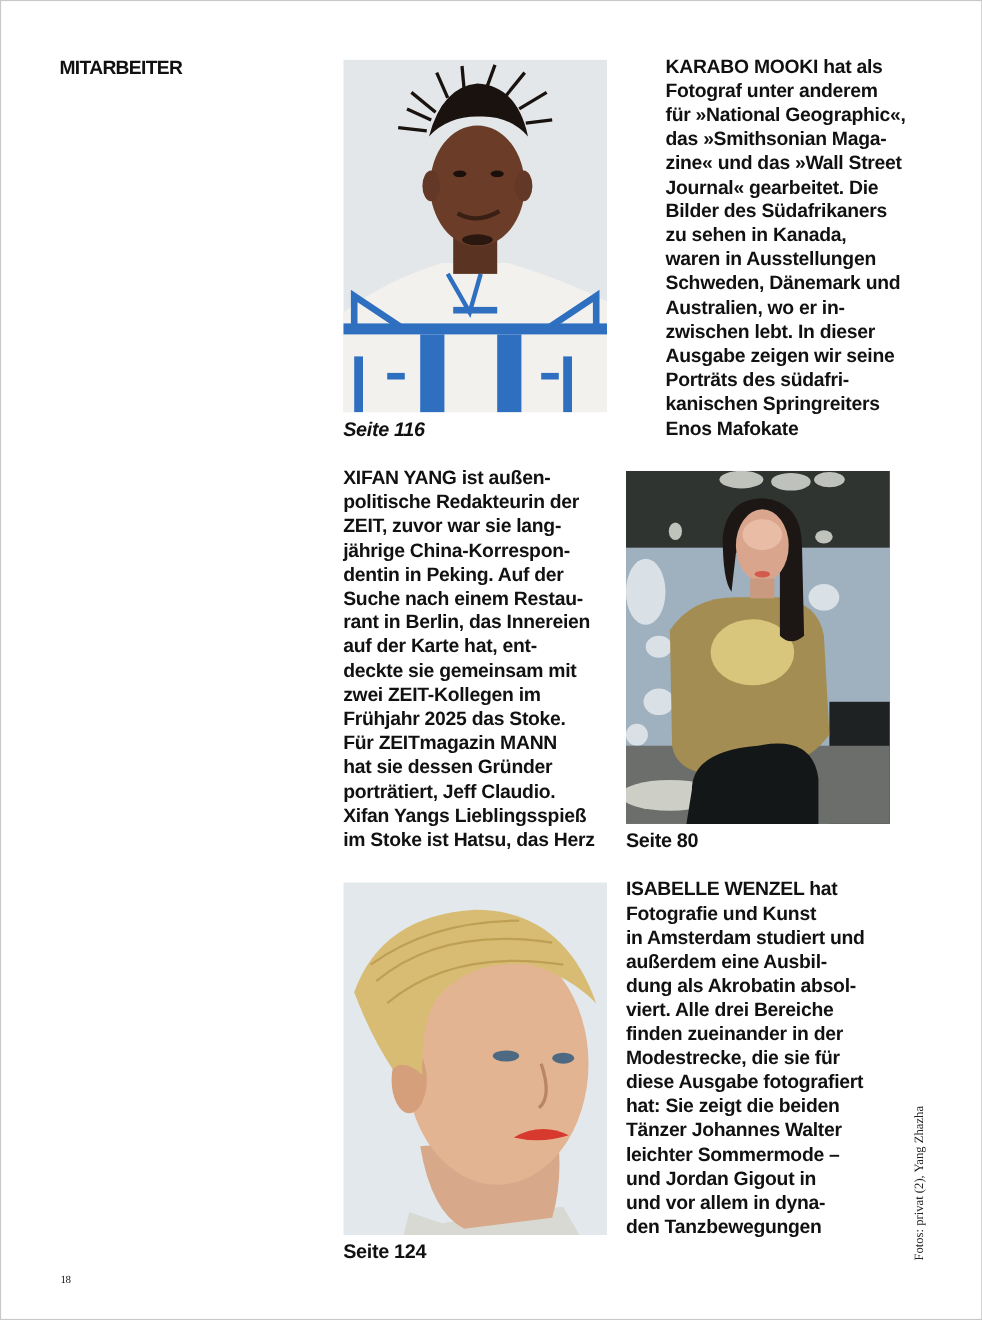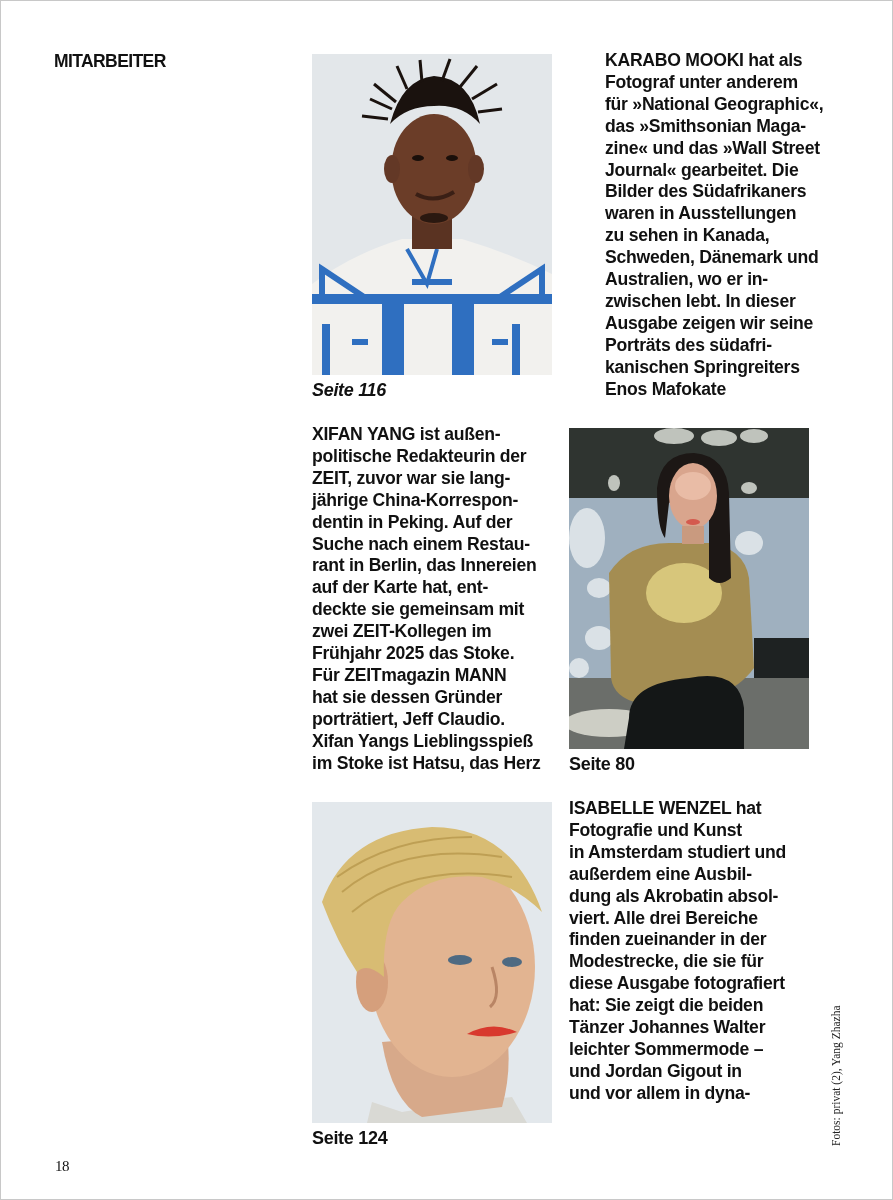--- a/index.html
+++ b/index.html
@@ -18,21 +18,21 @@
     .caption {
       position: absolute; font-weight: 700; font-size: 18px; letter-spacing: -0.3px; line-height: 22px;
     }
     .bio {
       position: absolute; width: 248px;
       font-weight: 700; font-size: 17.6px; line-height: 21.9px; letter-spacing: -0.25px;
     }
     .bio .line { display: block; white-space: nowrap; }
     .page-number {
       position: absolute; left: 55px; top: 1158px;
-      font-family: "Liberation Serif", serif; font-size: 15px; letter-spacing: -0.5px;
+      font-family: "Liberation Serif", serif; font-size: 10px; letter-spacing: -0.5px;
     }
     .credit {
       position: absolute; left: 830px; top: 1146px;
       transform-origin: 0 0; transform: rotate(-90deg);
       font-family: "Liberation Serif", serif; font-size: 11.5px; white-space: nowrap; color: #222;
     }
   </style>
 </head>
 <body>
 
@@ -88,22 +88,22 @@
 <div class="caption" style="left:312px; top:379px;font-style:italic;">Seite 116</div>
 
 <div class="bio" style="left:585px; top:50px;margin-left:20px;">
   <span class="line"><b>KARABO MOOKI</b><span> hat als</span></span>
   <span class="line">Fotograf unter anderem</span>
   <span class="line">für »National Geographic«,</span>
   <span class="line">das »Smithsonian Maga-</span>
   <span class="line">zine« und das »Wall Street</span>
   <span class="line">Journal« gearbeitet. Die</span>
   <span class="line">Bilder des Südafrikaners</span>
+  <span class="line">zu sehen in Kanada,</span>
   <span class="line">waren in Ausstellungen</span>
-  <span class="line">zu sehen in Kanada,</span>
   <span class="line">Schweden, Dänemark und</span>
   <span class="line">Australien, wo er in-</span>
   <span class="line">zwischen lebt. In dieser</span>
   <span class="line">Ausgabe zeigen wir seine</span>
   <span class="line">Porträts des südafri-</span>
   <span class="line">kanischen Springreiters</span>
   <span class="line">Enos Mafokate</span>
 </div>
 
 <div class="bio" style="left:312px; top:424px;">
@@ -200,16 +200,17 @@
   <span class="line">dung als Akrobatin absol-</span>
   <span class="line">viert. Alle drei Bereiche</span>
   <span class="line">finden zueinander in der</span>
   <span class="line">Modestrecke, die sie für</span>
   <span class="line">diese Ausgabe fotografiert</span>
   <span class="line">hat: Sie zeigt die beiden</span>
   <span class="line">Tänzer Johannes Walter</span>
   <span class="line">leichter Sommermode –</span>
   <span class="line">und Jordan Gigout in</span>
   <span class="line">und vor allem in dyna-</span>
+  <span class="line">den Tanzbewegungen</span>
 </div>
 
 <div class="credit">Fotos: privat (2), Yang Zhazha</div>
 <div class="page-number">18</div>
 
 </body></html>

